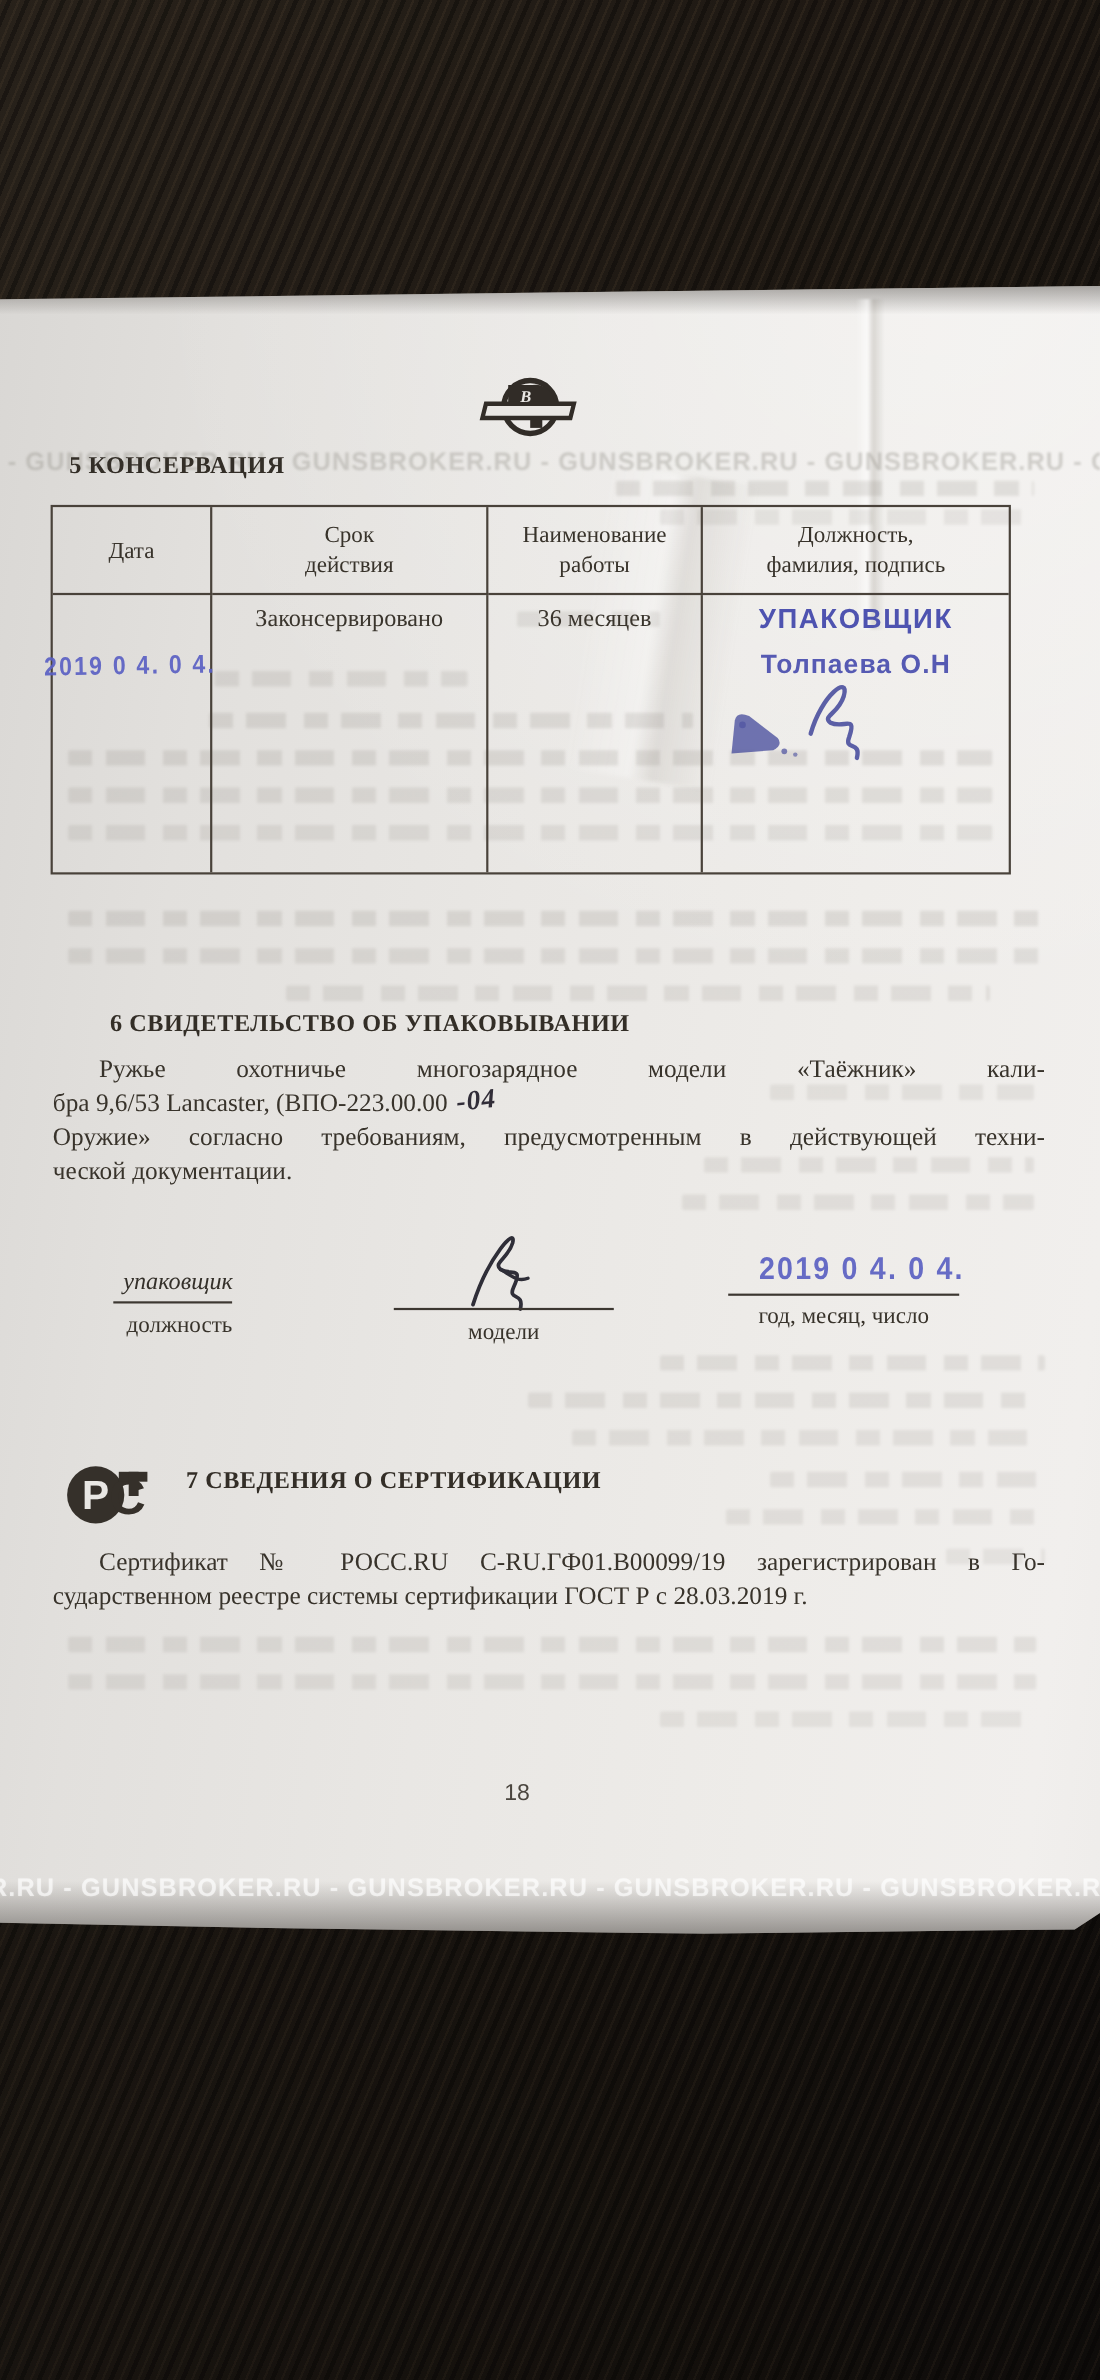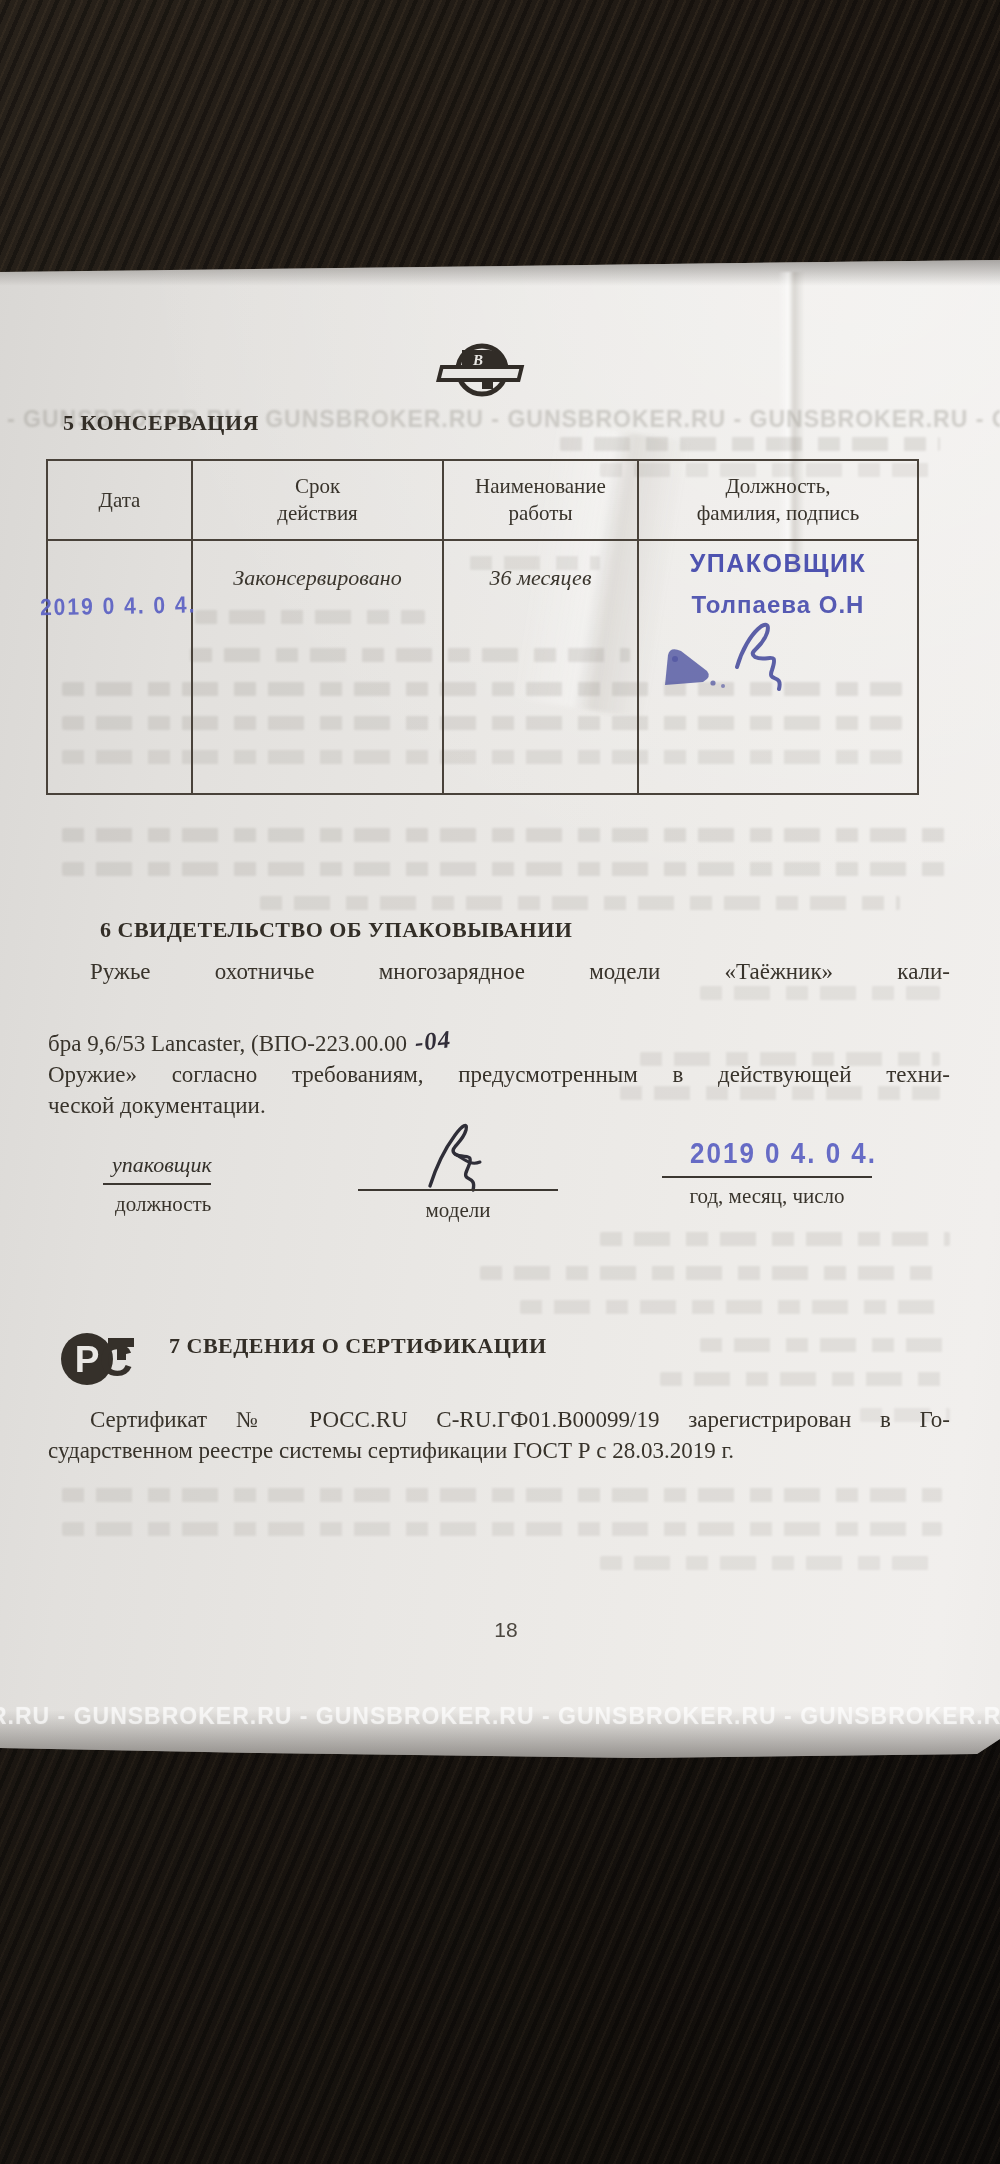--- a/index.html
+++ b/index.html
@@ -33,49 +33,49 @@
   .wm{position:absolute;white-space:nowrap;overflow:hidden;font-family:"Liberation Sans",sans-serif;
       font-weight:bold;font-size:23px;letter-spacing:1px;}
   .wm-top{left:-18px;right:0;top:406px;color:rgba(150,148,139,.38);filter:blur(1px);}
   .wm-bottom{left:-10px;right:0;top:1703px;color:rgba(255,255,255,.62);filter:blur(.4px);
       text-shadow:0 0 2px rgba(255,255,255,.25);}
   
   .h{position:absolute;font-weight:bold;font-size:22px;letter-spacing:.5px;color:#332e27;}
   .para{position:absolute;left:48px;width:902px;font-size:23px;line-height:31px;color:#38332b;}
   .jline{text-align:justify;text-align-last:justify;}
   .indent{text-indent:42px;}
-  .flexline{display:flex;align-items:baseline;margin-top:40px;}
+  .flexline{display:flex;align-items:baseline;}
   .gap{flex:1;}
   .hand{font-style:italic;font-weight:bold;font-size:25px;color:#312d38;
         transform:rotate(-6deg) translateY(-2px);letter-spacing:1px;margin-left:8px;}
   
   .tbl{position:absolute;left:46px;top:459px;width:869px;height:332px;display:grid;
        grid-template-columns:145px 251px 195px 278px;grid-template-rows:80px 252px;
        border:2px solid #49423a;font-size:21px;color:#38332b;}
   .cell{border-right:2px solid #49423a;border-bottom:2px solid #49423a;position:relative;}
   .cell:nth-child(4n){border-right:none;}
   .cell.bodyrow{border-bottom:none;}
   .th{display:flex;align-items:center;justify-content:center;text-align:center;white-space:pre-line;line-height:27px;}
-  .td-it{font-style:italic;text-align:center;padding-top:24px;font-size:22px;color:#3a352d;}
+  .td-it{text-align:center;padding-top:8px;font-size:22px;color:#3a352d;}
   
   .stamp{position:absolute;font-family:"Liberation Sans",sans-serif;font-weight:bold;white-space:nowrap;}
   .stamp-date-tbl{left:-8px;top:53px;font-size:21px;letter-spacing:2px;color:#5b61c4;opacity:.92;
        transform:rotate(-1deg) scaleY(1.12);}
   .stamp-packer1{left:0;right:0;top:8px;text-align:center;font-size:25px;letter-spacing:1.5px;color:#4e53b0;}
   .stamp-packer2{left:0;right:0;top:40px;text-align:center;font-size:24px;letter-spacing:1px;color:#4e53b0;opacity:.95;margin-top:10px;}
   .stamp-date-sig{left:690px;top:1138px;font-size:26px;letter-spacing:2px;color:#585ec2;opacity:.9;
        transform:scaleY(1.1);}
   
   .sigline{position:absolute;border-bottom:2px solid #3c3731;}
   .siglabel{position:absolute;font-size:21px;color:#38332b;}
   .sigvalue{position:absolute;font-style:italic;font-size:22px;color:#34302a;}
   .svgabs{position:absolute;}
   
   .pagenum{position:absolute;left:0;width:940px;top:1618px;text-align:center;
-           font-family:"Liberation Sans",sans-serif;font-size:21px;color:#4b463f;margin-left:36px;}
+           font-family:"Liberation Sans",sans-serif;font-size:21px;color:#4b463f;}
 </style>
 </head>
 <body>
 
 <div class="photo">
   <div class="wood"></div>
 
   <div class="paper">
     <div class="crease"></div>
     <div class="crease2"></div>

